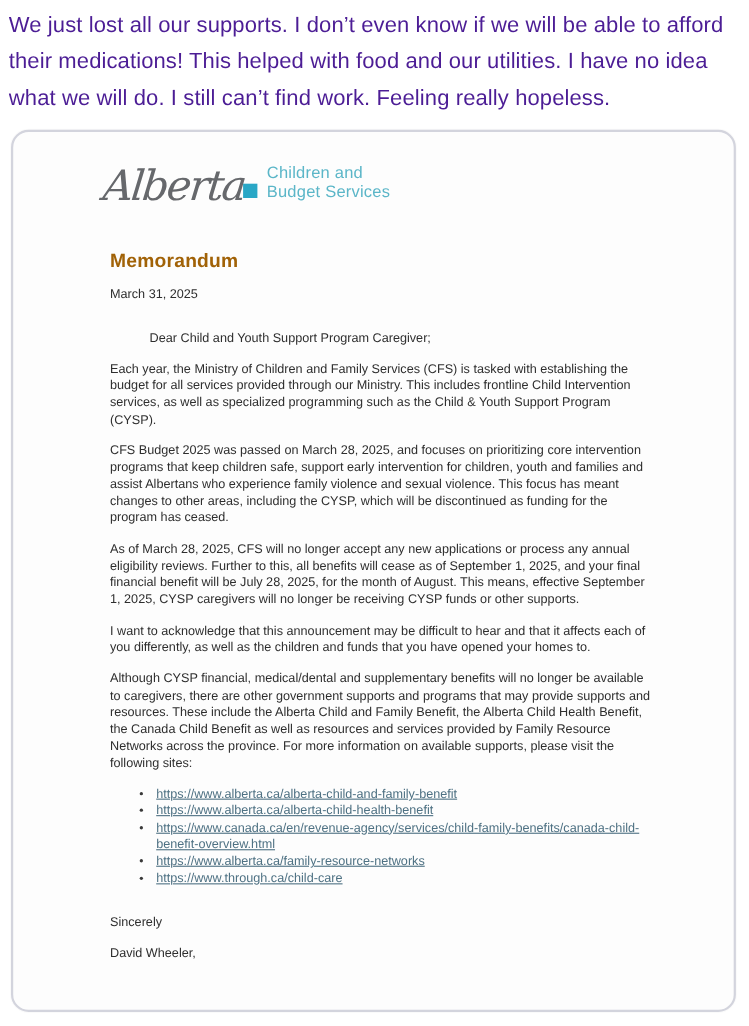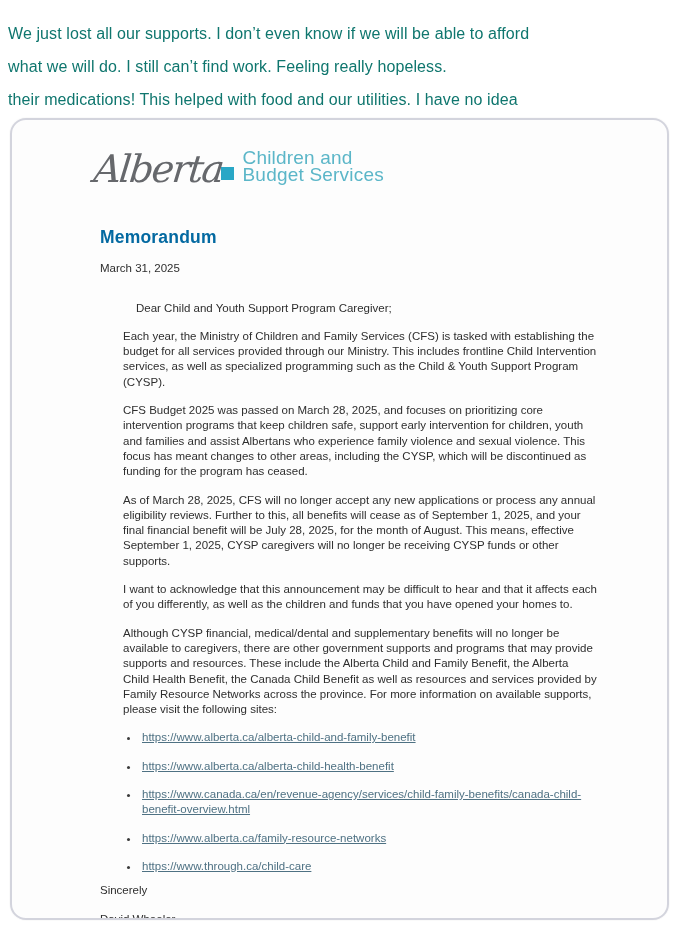--- a/index.html
+++ b/index.html
@@ -5,24 +5,24 @@
   * { margin: 0; padding: 0; box-sizing: border-box; }
   html, body {
     width: 681px; height: 933px;
     background: #ffffff;
     font-family: "Liberation Sans", sans-serif;
     overflow: hidden;
     position: relative;
   }
   
   .post-text {
-    padding: 17px 0 0 8px;
-    font-size: 16px;
+    padding: 7px 0 0 8px;
+    font-size: 20px;
     line-height: 33px;
-    color: #0f766e;
+    color: #4c1d95;
     letter-spacing: 0.1px;
   }
   .post-line {
     white-space: nowrap;
     overflow: hidden;
     width: 673px;
   }
   
   .letter-card {
     position: absolute;
@@ -59,58 +59,58 @@
   .logo-square {
     width: 13px; height: 13px;
     background: #29a7c6;
     display: inline-block;
     margin-left: -2px;
     margin-bottom: 12px;
   }
   .dept {
     margin-left: 9px;
     margin-bottom: 9px;
-    font-size: 19px;
+    font-size: 15px;
     line-height: 16.5px;
     color: #5bb6c8;
     letter-spacing: 0.2px;
   }
   
   .memo-title {
     margin-top: 38px;
     font-size: 17.5px;
     font-weight: bold;
-    color: #0369a1;
+    color: #a16207;
     letter-spacing: 0.2px;
   }
   .memo-date { margin-top: 16px; }
   .salutation { margin-top: 24px; margin-left: 36px; }
-  .memo-par { margin-top: 13px; margin-left: 23px; }
+  .memo-par { margin-top: 13px; }
   .link-list {
     margin-top: 13px;
     padding-left: 40px;
     list-style: disc;
     color: #3a3a3a;
   }
-  .link-list li { padding-left: 2px; margin-top: 13px; }
+  .link-list li { padding-left: 2px; }
   .memo-link {
     color: #4e7183;
     text-decoration: underline;
     overflow-wrap: break-word;
   }
-  .sign-off { margin-top: 9px; }
+  .sign-off { margin-top: 25px; }
   .signature-block { margin-top: 13px; }
 </style>
 </head>
 <body>
 
 <div class="post-text">
   <div class="post-line">We just lost all our supports. I don’t even know if we will be able to afford</div>
+  <div class="post-line">their medications! This helped with food and our utilities. I have no idea</div>
   <div class="post-line">what we will do. I still can’t find work. Feeling really hopeless.</div>
-  <div class="post-line">their medications! This helped with food and our utilities. I have no idea</div>
 </div>
 
 <div class="letter-card">
   <div class="letter-inner">
 
     <div class="logo-row">
       <span class="wordmark">Alberta</span>
       <span class="logo-square"></span>
       <div class="dept">
         <div>Children and</div>

